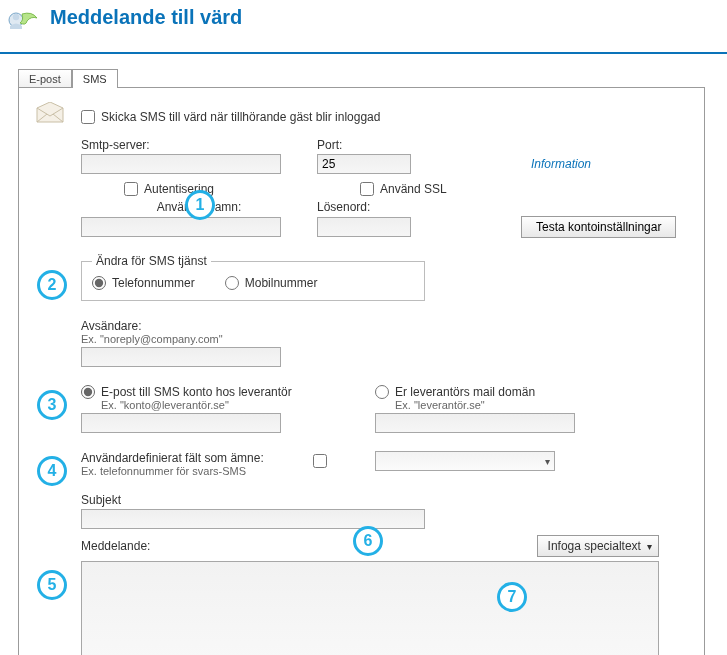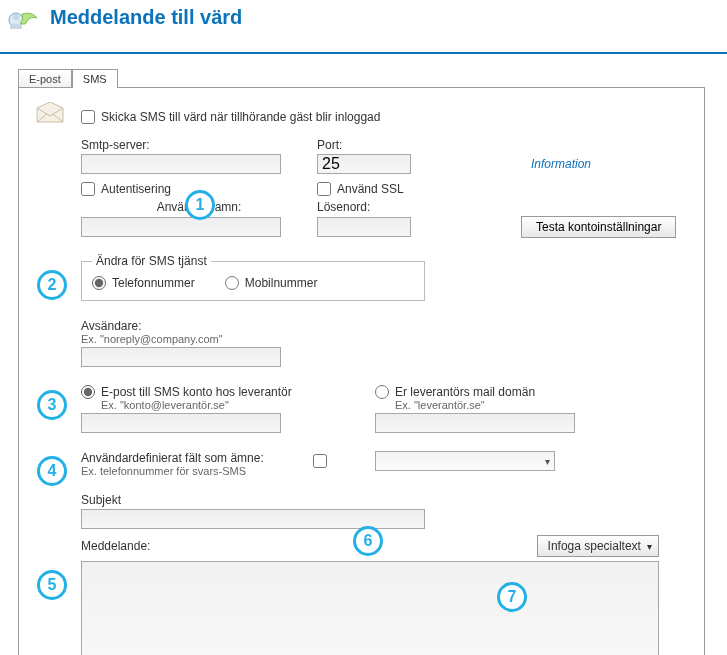--- a/index.html
+++ b/index.html
@@ -65,21 +65,21 @@
   .env-icon { position:absolute; left:16px; top:14px; }
   .pane-body { margin-left: 44px; }
   .row { display:flex; align-items:center; margin-top:6px; }
   .lbl { font-size:12px; color:#333; }
   .hint { font-size:11px; color:#666; }
   input[type="text"].tb {
     border: 1px solid #a7a7a7;
     background: linear-gradient(#efefef,#f6f6f6);
     height: 20px;
     padding: 2px 4px;
-    font-size: 16px;
+    font-size: 12px;
   }
   input[type="checkbox"].cb {
     width:14px; height:14px;
     accent-color:#999;
     margin:0 6px 0 0;
     vertical-align:middle;
   }
   input[type="radio"].rb {
     width:14px; height:14px;
     margin:0 6px 0 0;
@@ -198,21 +198,21 @@
       </div>
       <div class="row" style="margin-top:2px;">
         <input type="text" class="tb" style="width: 200px;" value="">
         <div style="width:36px;"></div>
         <input type="text" class="tb" style="width: 94px;" value="25">
         <div style="width:120px;"></div>
         <span class="link">Information</span>
       </div>
 
       <div class="row" style="margin-top:8px;">
-        <div style="width:236px; display:flex; align-items:flex-start;">
+        <div style="width:236px; display:flex; align-items:flex-start;margin-left:43px;">
           <input type="checkbox" class="cb" style="">
           <span class="lbl">Autentisering</span>
         </div>
         <div style="display:flex; align-items:center;">
           <input type="checkbox" class="cb" style="">
           <span class="lbl">Använd SSL</span>
         </div>
       </div>
 
       <div class="row" style="margin-top:4px;">

